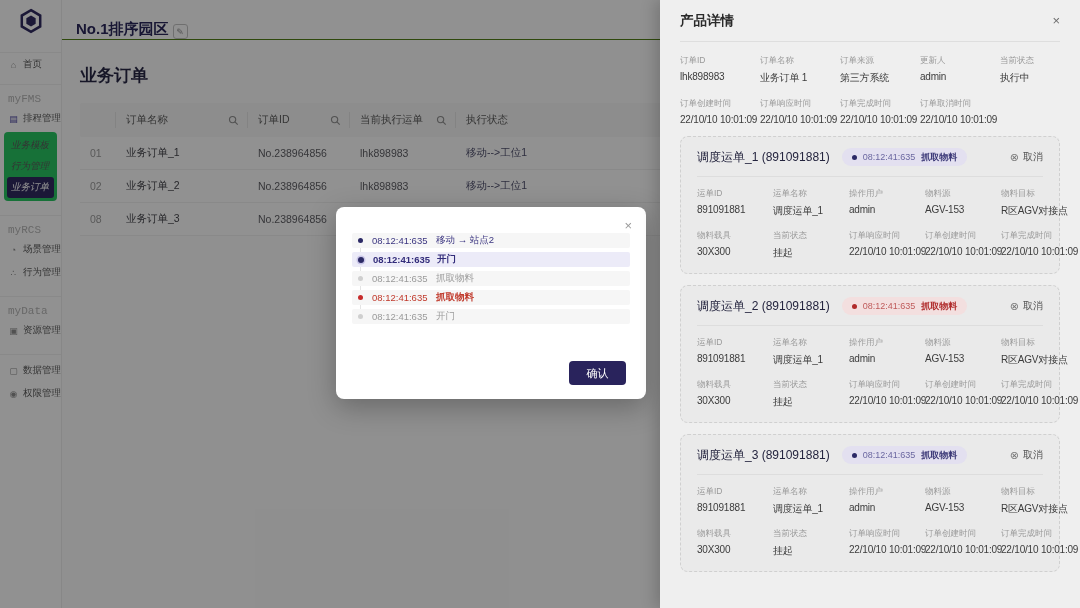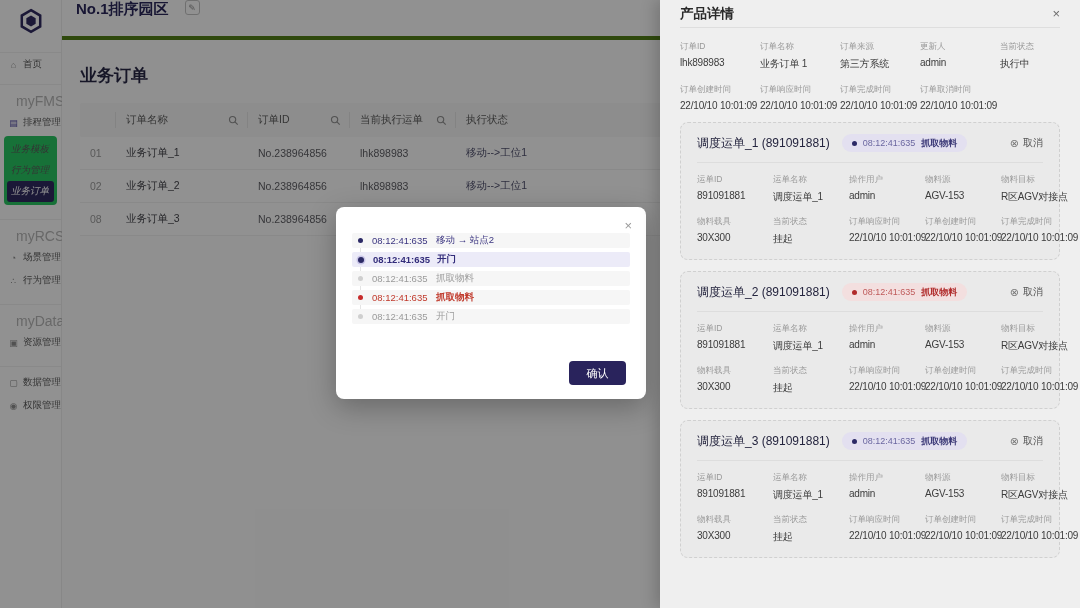--- a/index.html
+++ b/index.html
@@ -7,28 +7,28 @@
   body { font-family:"Liberation Sans","DejaVu Sans",sans-serif; background:#fff; position:relative; }
   .stage { position:absolute; inset:0; width:1080px; height:608px; overflow:hidden; background:#fdfdfd; }
 
   
   .sidebar { position:absolute; left:0; top:0; width:62px; height:608px; background:#fff; border-right:1px solid #ededed; z-index:1; font-size:9.5px; color:#555; }
   .logo-wrap { padding-top:8px; height:44px; display:flex; justify-content:center; }
   .side-div { border-top:1px solid #f0f0f0; margin:8px 0 0 0; }
   .nav-item { display:flex; align-items:center; gap:4px; padding:5px 0 5px 8px; cursor:pointer; }
   .nav-item .ic { width:11px; font-size:9px; color:#8a8a8a; text-align:center; flex:0 0 11px; }
   .nav-item .ic.active { color:#4a44a0; }
-  .sec-label { color:#b4b4b4; font-size:14px; padding:8px 0 2px 16px; }
+  .sec-label { color:#b4b4b4; font-size:11px; padding:8px 0 2px 8px;font-family:Liberation Mono, monospace; }
   .submenu { background:#22c55e; border-radius:4px; margin:2px 4px 0 4px; padding:3px;font-style:italic; }
   .submenu .sub-item { font-size:9.5px; color:#555; padding:4px 4px; border-radius:3px; cursor:pointer; }
   .submenu .sub-item.selected { background:#29235C; color:#fff; }
 
   
   .main { position:absolute; left:62px; right:0; top:0; bottom:0; z-index:1; background:#fdfdfd; }
-  .topbar { height:40px; background:#fff; border-bottom:4px solid #4d7c0f; display:flex; align-items:flex-start; padding-left:14px; gap:16px; }
+  .topbar { height:40px; background:#fff; border-bottom:1px solid #4d7c0f; display:flex; align-items:flex-end; padding-left:14px; gap:4px; }
   .topbar .title { font-size:15px; font-weight:bold; color:#232056; }
   .edit-box { width:15px; height:15px; border:1px solid #c2c2c2; border-radius:3px; color:#8a8a8a; font-size:9px; display:flex; align-items:center; justify-content:center; cursor:pointer; }
   .page-heading { margin:24px 0 16px 18px; font-size:17px; font-weight:bold; color:#201f3e; }
   .table { margin-left:18px; width:950px; }
   .t-head { display:grid; grid-template-columns:36px 132px 102px 106px 1fr; height:34px; align-items:center; background:#f7f7f7; border-radius:2px; }
   .t-head .hcell { display:flex; align-items:center; justify-content:space-between; padding:0 8px 0 10px; font-size:10.5px; color:#5a5a5a; height:16px; border-right:1px solid #e5e5e5; }
   .t-head .hcell:last-child, .t-head .hcell.idx { border-right:1px solid #e5e5e5; }
   .t-head .hcell.last { border-right:none; }
   .t-row { display:grid; grid-template-columns:36px 132px 102px 106px 1fr; height:33px; align-items:center; background:#fff; border-bottom:1px solid #f1f1f1; cursor:pointer; }
   .t-row > div { padding-left:10px; font-size:10.5px; }
@@ -57,21 +57,21 @@
   .step.s-current .s-time, .step.s-current .s-action { color:#322c7a; font-weight:bold; }
   .step.s-pending .dot { background:#cfcfcf; }
   .step.s-pending .s-time, .step.s-pending .s-action { color:#9a9a9a; }
   .step.s-error .dot { background:#c62b2b; }
   .step.s-error .s-time { color:#c0392b; }
   .step.s-error .s-action { color:#c0392b; font-weight:bold; }
   .confirm-btn { position:absolute; right:20px; bottom:14px; width:57px; height:24px; background:#29235C; color:#fff; font-size:11px; border:none; border-radius:4px; cursor:pointer; display:flex; align-items:center; justify-content:center; }
 
   
   .panel { position:absolute; right:0; top:0; width:420px; height:608px; background:#efefef; z-index:60; box-shadow:-5px 0 14px rgba(0,0,0,0.18); padding:0 20px; }
-  .panel-header { height:28px; display:flex; align-items:center; justify-content:space-between; border-bottom:1px solid #dedede; }
+  .panel-header { height:42px; display:flex; align-items:center; justify-content:space-between; border-bottom:1px solid #dedede; }
   .panel-title { font-size:13.5px; font-weight:bold; color:#2a2a2a; }
   .panel-close { color:#6c6c6c; font-size:13px; cursor:pointer; }
   .info-grid { display:grid; grid-template-columns:80px 80px 80px 80px 1fr; row-gap:13px; margin-top:13px; }
   .f-label { font-size:8.5px; color:#9a9a9a; margin-bottom:4px; white-space:nowrap; }
   .f-value { font-size:10px; color:#3c3c3c; white-space:nowrap; letter-spacing:-0.2px; }
   .section-title { margin-top:18px; font-size:11px; font-weight:bold; color:#333; }
   .card { margin-top:11px; background:#eaeaea; border:1px dashed #d0d0d0; border-radius:8px; padding:11px 16px 13px 16px; }
   .card-head { display:flex; align-items:center; }
   .card-title { font-size:12px; font-weight:normal; color:#24243e; white-space:nowrap; }
   .badge { display:inline-flex; align-items:center; height:18px; border-radius:9px; padding:0 10px; margin-left:12px; gap:6px; }

